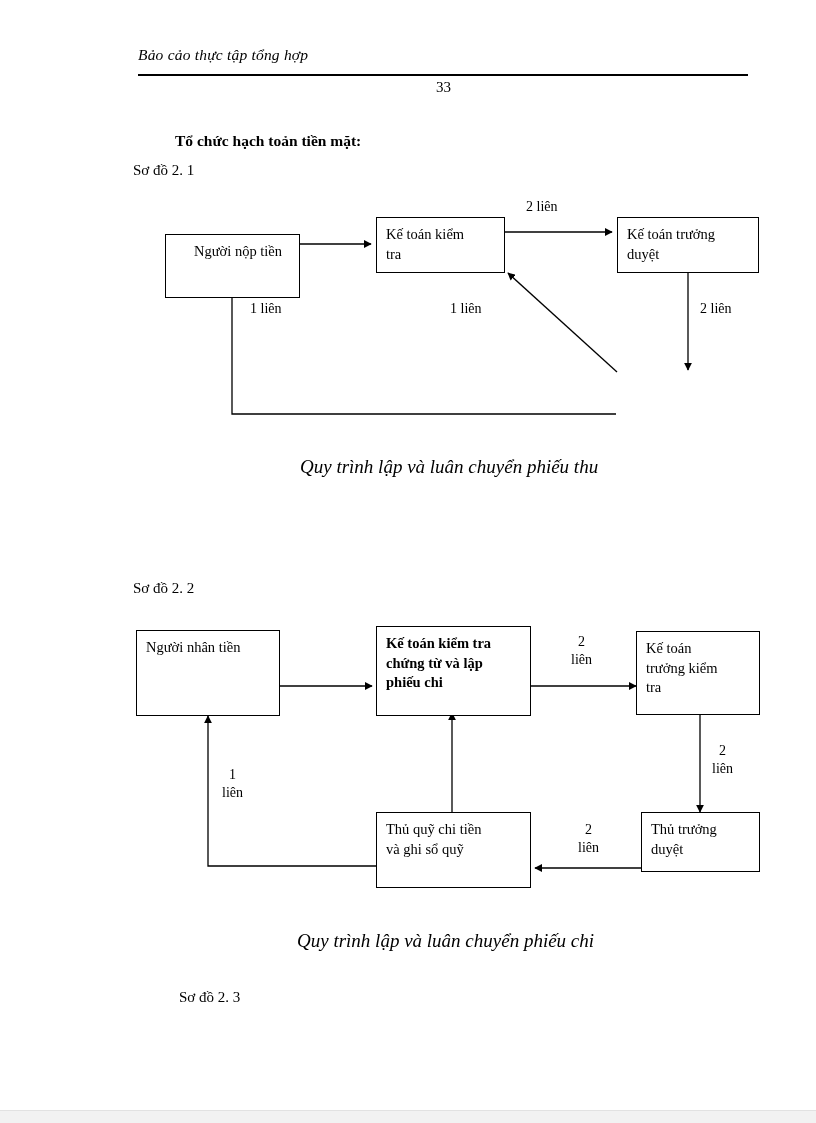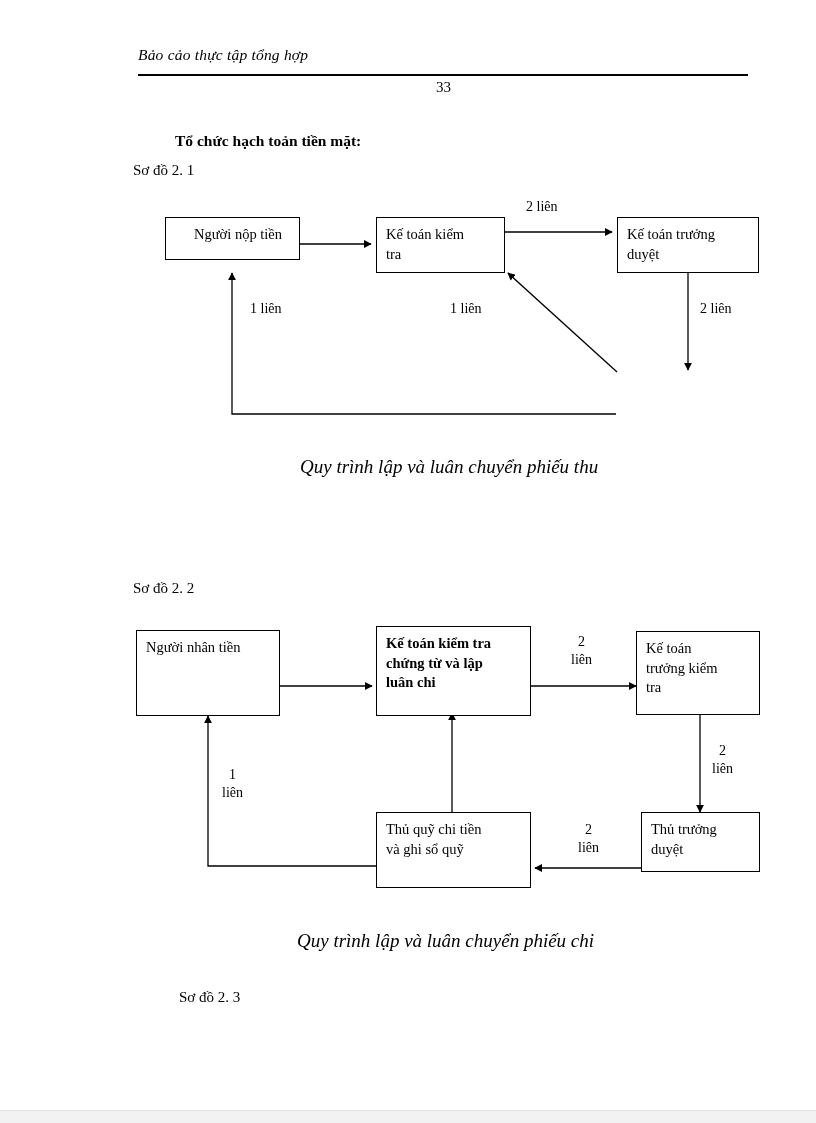--- a/index.html
+++ b/index.html
@@ -153,21 +153,21 @@
 
     <line x1="700" y1="715" x2="700" y2="812" stroke="#000" stroke-width="1.3" marker-end="url(#arrow)"></line>
 
     <line x1="641" y1="868" x2="535" y2="868" stroke="#000" stroke-width="1.3" marker-end="url(#arrow)"></line>
 
     <line x1="452" y1="815" x2="452" y2="713" stroke="#000" stroke-width="1.3" marker-end="url(#arrow)"></line>
 
     <path d="M 377 866 L 208 866 L 208 716" fill="none" stroke="#000" stroke-width="1.3" marker-end="url(#arrow)"></path>
   </svg>
 
-  <div class="node" style="left:165px; top:217px; width:135px; height:43px;padding-left:28px;">
+  <div class="node" style="left:165px; top:234px; width:135px; height:64px;padding-left:28px;">
     <span>Người nộp tiền</span>
   </div>
   <div class="node" style="left:376px; top:217px; width:129px; height:56px;">
     <span>Kế toán kiểm</span>
     <span>tra</span>
   </div>
   <div class="node" style="left:617px; top:217px; width:142px; height:56px;">
     <span>Kế toán trưởng</span>
     <span>duyệt</span>
   </div>
@@ -180,21 +180,21 @@
   <div class="abs caption" id="caption-1">Quy trình lập và luân chuyển phiếu thu</div>
 
   <div class="abs so-do" id="so-do-2">Sơ đồ 2. 2</div>
 
   <div class="node" style="left:136px; top:630px; width:144px; height:86px;">
     <span>Người nhân tiền</span>
   </div>
   <div class="node" style="left:376px; top:626px; width:155px; height:90px;font-weight:bold;">
     <span>Kế toán kiểm tra</span>
     <span>chứng từ và lập</span>
-    <span>luân chi</span>
+    <span>phiếu chi</span>
   </div>
   <div class="node" style="left:636px; top:631px; width:124px; height:84px;">
     <span>Kế toán</span>
     <span>trưởng kiểm</span>
     <span>tra</span>
   </div>
   <div class="node" style="left:376px; top:812px; width:155px; height:76px;">
     <span>Thủ quỹ chi tiền</span>
     <span>và ghi sổ quỹ</span>
   </div>

